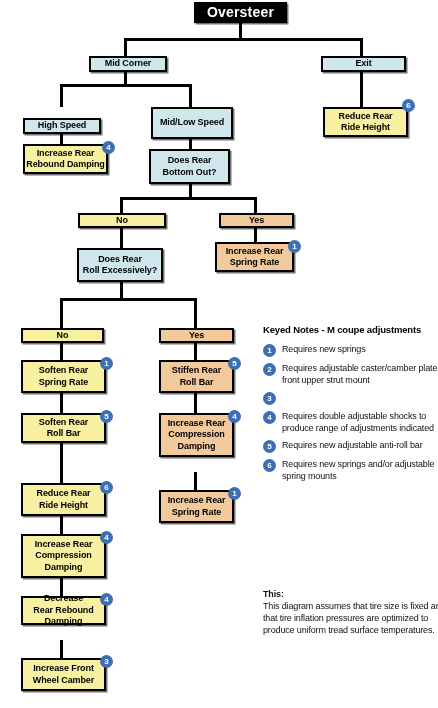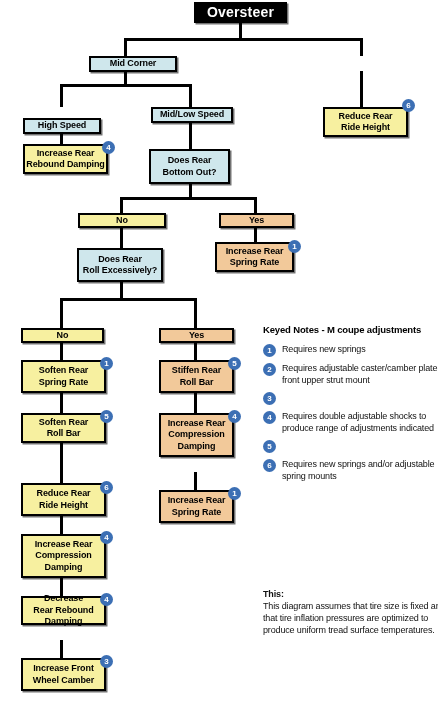--- a/index.html
+++ b/index.html
@@ -172,30 +172,33 @@
   <div class="line v" style="left:44px; top:640px; height:18px;"></div>
 
   <div class="line v" style="left:178px; top:343px; height:17px;"></div>
   <div class="line v" style="left:178px; top:393px; height:20px;"></div>
   <div class="line v" style="left:178px; top:472px; height:18px;"></div>
 
   <div class="node root" style="left:178px; top:2px; width:93px; height:21px;">
     <span class="ln">Oversteer</span>
   </div>
 
-  <div class="node blue" style="left:73px; top:56px; width:88px; height:16px;">
+  <div class="node blue" style="left:73px; top:56px; width:78px; height:16px;">
     <span class="ln">Mid Corner</span>
   </div>
 
+  <div class="node blue" style="left:305px; top:56px; width:85px; height:16px;">
+    <span class="ln">Exit</span>
+  </div>
 
   <div class="node blue" style="left:7px; top:107px; width:78px; height:16px;margin-top:11px;">
     <span class="ln">High Speed</span>
   </div>
 
-  <div class="node blue" style="left:135px; top:107px; width:82px; height:16px;">
+  <div class="node blue" style="left:135px; top:107px; width:82px; height:32px;">
     <span class="ln">Mid/Low Speed</span>
   </div>
 
   <div class="node yellow" style="left:307px; top:107px; width:85px; height:30px;">
     <span class="ln">Reduce Rear</span>
     <span class="ln">Ride Height</span>
   </div>
   <div class="badge" style="left:386px; top:99px;">6</div>
 
   <div class="node yellow" style="left:7px; top:144px; width:85px; height:30px;">
@@ -306,20 +309,21 @@
         </div>
         <div class="note-row">
           <div class="note-badge">3</div>
         </div>
         <div class="note-row">
           <div class="note-badge">4</div>
           <div class="note-text">Requires double adjustable shocks to produce range of adjustments indicated</div>
         </div>
         <div class="note-row">
           <div class="note-badge">5</div>
+          <div class="note-text">Requires new adjustable anti-roll bar</div>
         </div>
         <div class="note-row">
           <div class="note-badge">6</div>
           <div class="note-text">Requires new springs and/or adjustable spring mounts</div>
         </div>
       </div>
   </div>
 
   <div id="footnote">
     <span id="footnote-label">This:</span>

